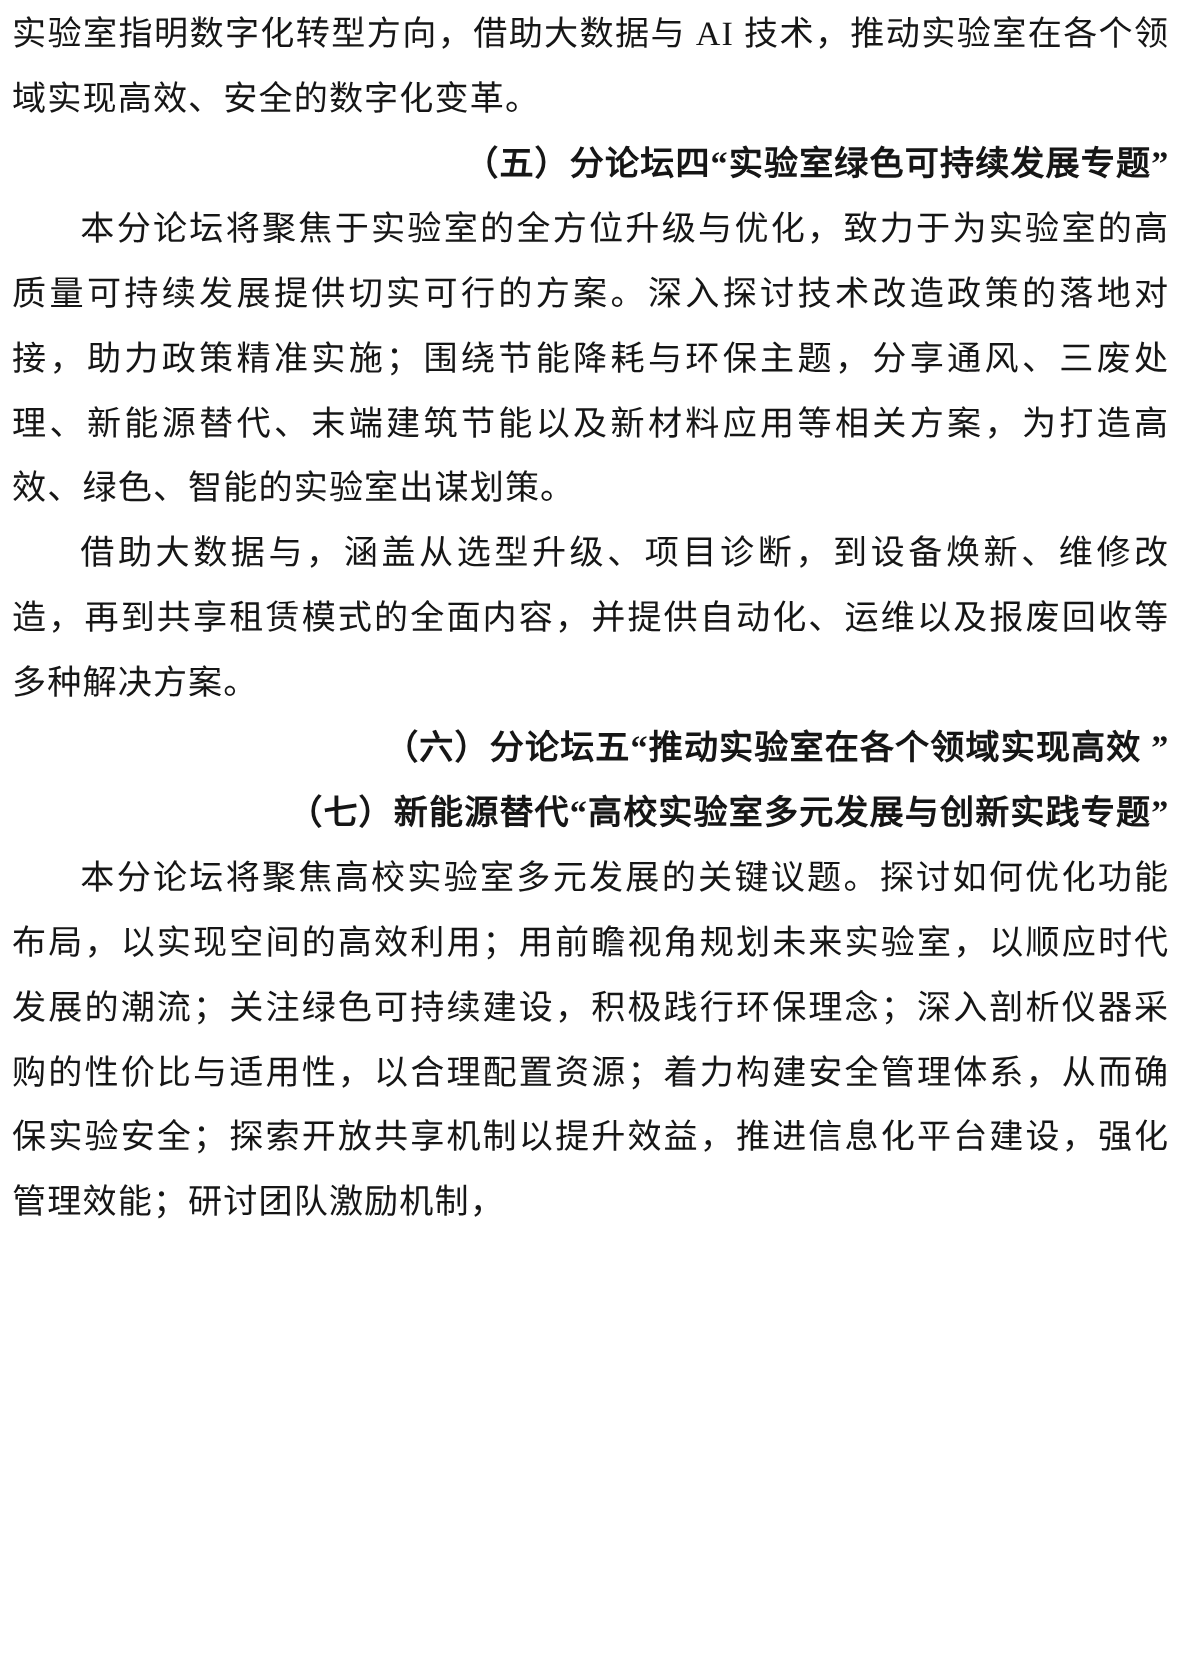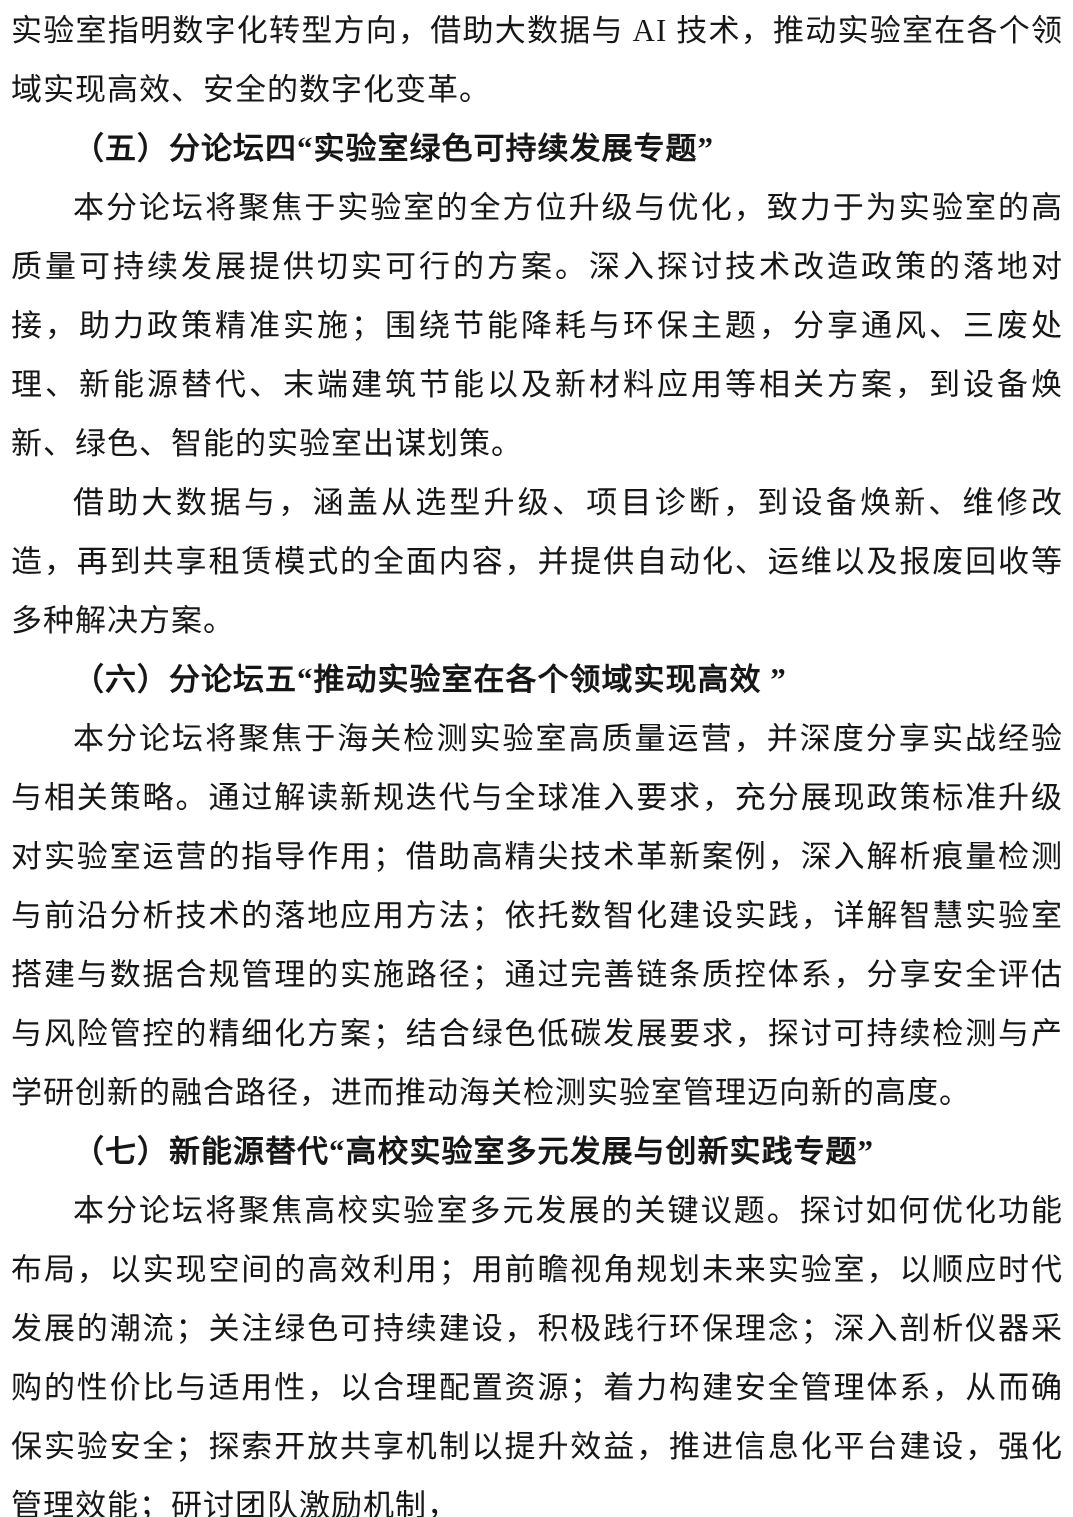--- a/index.html
+++ b/index.html
@@ -34,35 +34,34 @@
     text-indent: 2em;
     font-weight: 400;
   }
   .para-continuation {
     text-indent: 0;
     font-weight: 400;
   }
   .heading {
     text-indent: 2em;
     font-weight: 700;
-    text-align: left;
+    text-align: right;
   }
 </style>
 </head>
 <body>
 
 <div class="page">
   <p class="doc-block para-continuation">实验室指明数字化转型方向，借助大数据与 AI 技术，推动实验室在各个领域实现高效、安全的数字化变革。</p>
 
   <p class="doc-block heading">（五）分论坛四“实验室绿色可持续发展专题”</p>
 
-  <p class="doc-block para">本分论坛将聚焦于实验室的全方位升级与优化，致力于为实验室的高质量可持续发展提供切实可行的方案。深入探讨技术改造政策的落地对接，助力政策精准实施；围绕节能降耗与环保主题，分享通风、三废处理、新能源替代、末端建筑节能以及新材料应用等相关方案，到设备焕新、绿色、智能的实验室出谋划策。</p>
+  <p class="doc-block para">本分论坛将聚焦于实验室的全方位升级与优化，致力于为实验室的高质量可持续发展提供切实可行的方案。深入探讨技术改造政策的落地对接，助力政策精准实施；围绕节能降耗与环保主题，分享通风、三废处理、新能源替代、末端建筑节能以及新材料应用等相关方案，为打造高效、绿色、智能的实验室出谋划策。</p>
 
   <p class="doc-block para">借助大数据与，涵盖从选型升级、项目诊断，到设备焕新、维修改造，再到共享租赁模式的全面内容，并提供自动化、运维以及报废回收等多种解决方案。</p>
 
   <p class="doc-block heading">（六）分论坛五“推动实验室在各个领域实现高效 ”</p>
 
-  <p class="doc-block para">本分论坛将聚焦于海关检测实验室高质量运营，并深度分享实战经验与相关策略。通过解读新规迭代与全球准入要求，充分展现政策标准升级对实验室运营的指导作用；借助高精尖技术革新案例，深入解析痕量检测与前沿分析技术的落地应用方法；依托数智化建设实践，详解智慧实验室搭建与数据合规管理的实施路径；通过完善链条质控体系，分享安全评估与风险管控的精细化方案；结合绿色低碳发展要求，探讨可持续检测与产学研创新的融合路径，进而推动海关检测实验室管理迈向新的高度。</p>
 
   <p class="doc-block heading">（七）新能源替代“高校实验室多元发展与创新实践专题”</p>
 
   <p class="doc-block para">本分论坛将聚焦高校实验室多元发展的关键议题。探讨如何优化功能布局，以实现空间的高效利用；用前瞻视角规划未来实验室，以顺应时代发展的潮流；关注绿色可持续建设，积极践行环保理念；深入剖析仪器采购的性价比与适用性，以合理配置资源；着力构建安全管理体系，从而确保实验安全；探索开放共享机制以提升效益，推进信息化平台建设，强化管理效能；研讨团队激励机制，</p>
 </div>
 
 </body></html>

